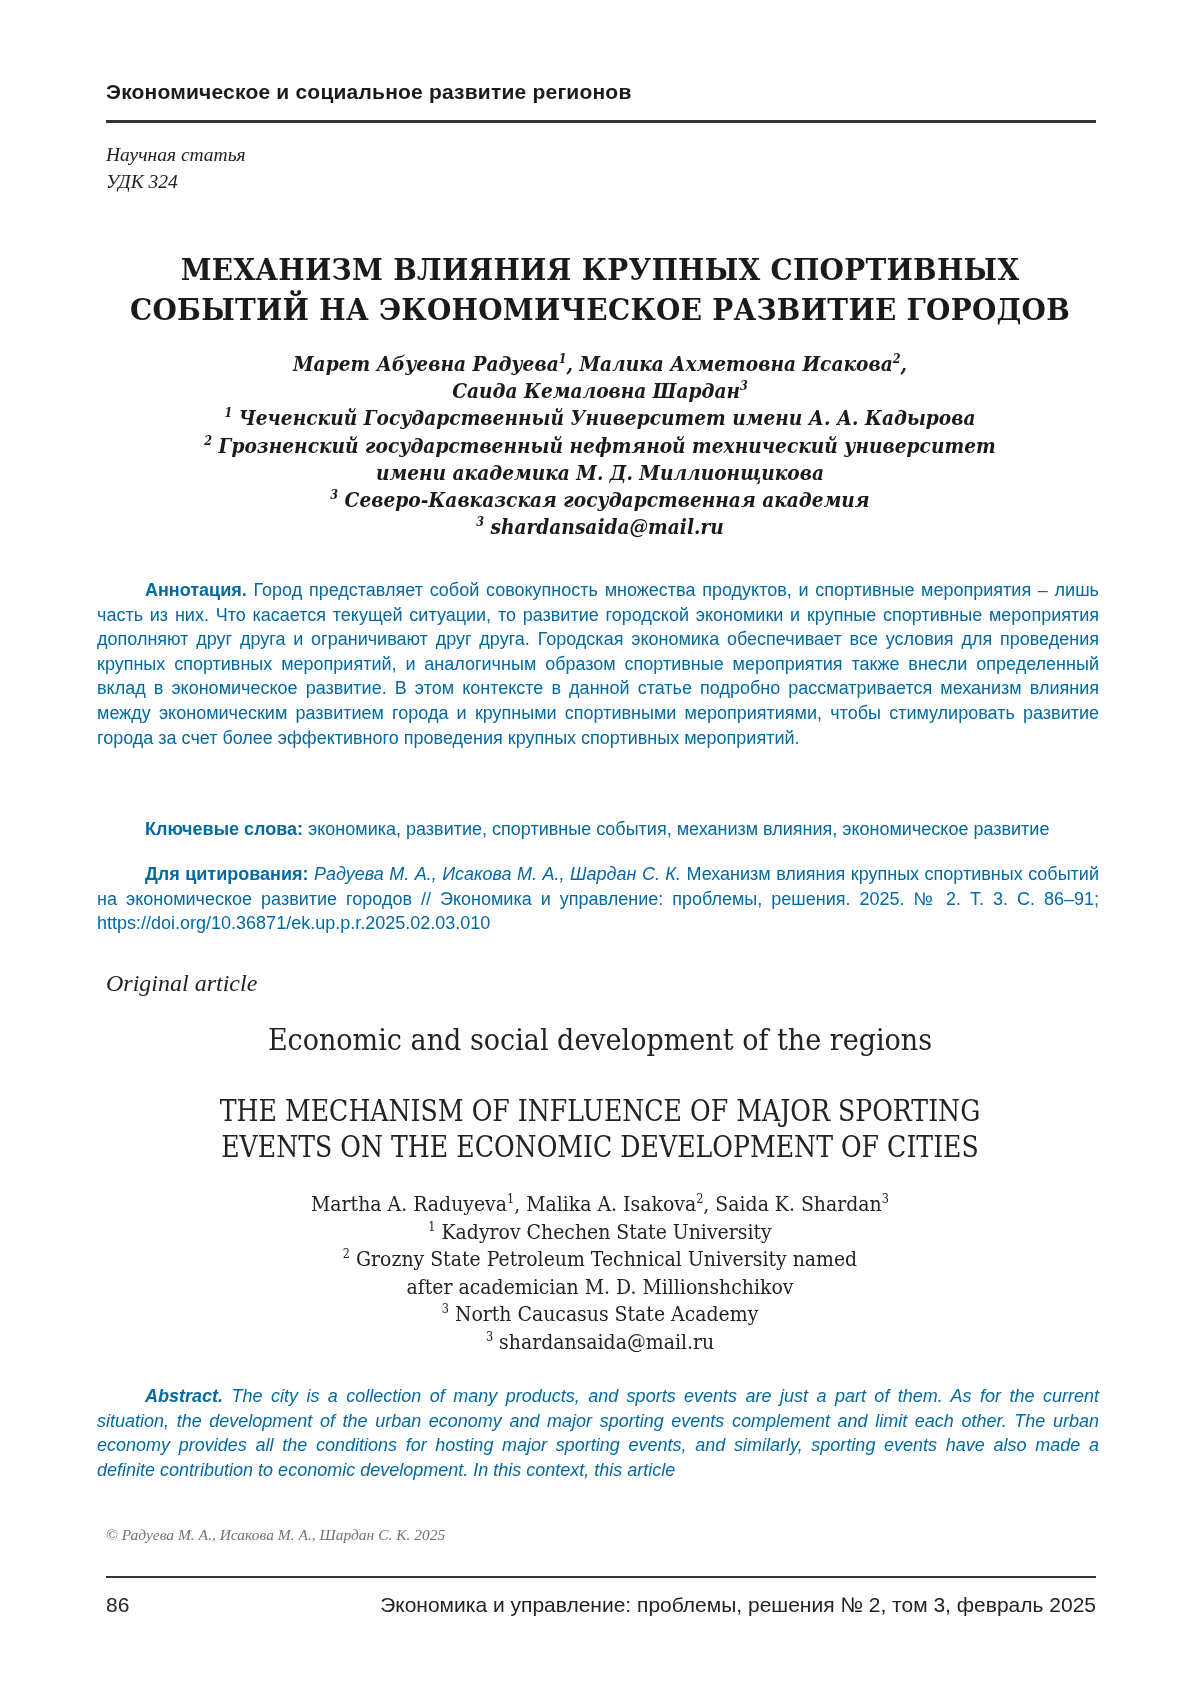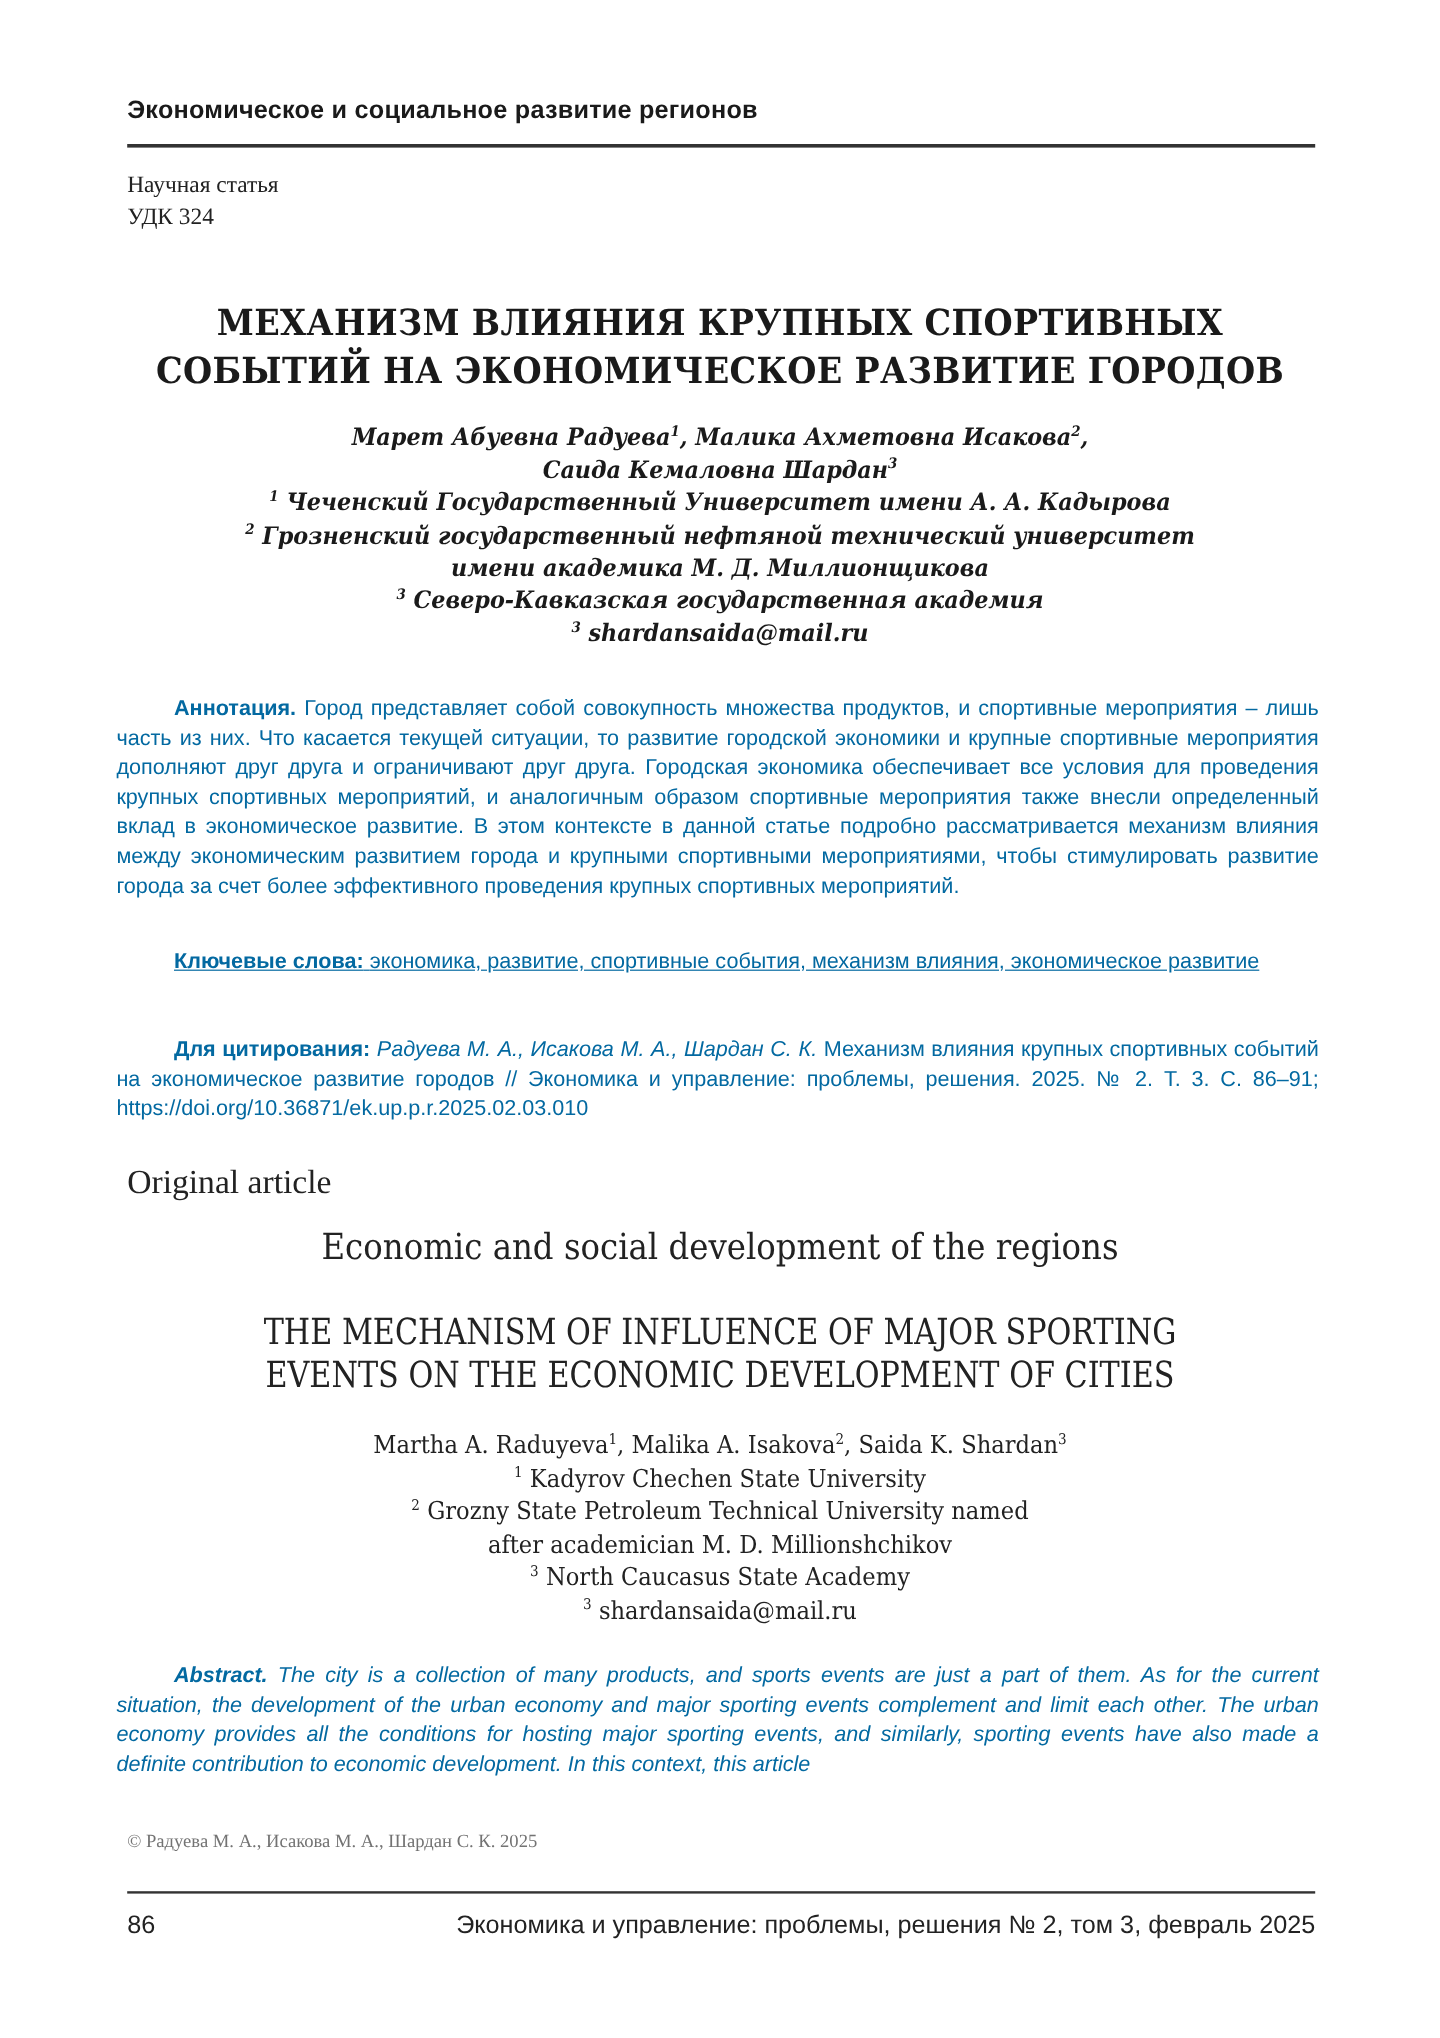--- a/index.html
+++ b/index.html
@@ -1,38 +1,38 @@
 <!DOCTYPE html>
 <html><head>
 <meta charset="utf-8">
 <style>
   html, body { margin: 0; padding: 0; background: #ffffff; }
   body { width: 1200px; height: 1698px; position: relative; overflow: hidden; color: #1a1a1a; }
   .abs { position: absolute; }
   .sans { font-family: "Liberation Sans", "DejaVu Sans", sans-serif; }
-  .serif { font-family: "Liberation Serif", "DejaVu Serif", serif; }
+  .serif { font-family: "Liberation Serif", "DejaVu Serif", serif; font-style: italic; }
   .slab { font-family: "DejaVu Serif", "Liberation Serif", serif; }
 
   .running-head { left: 106px; top: 80px; font-size: 21px; font-weight: bold; letter-spacing: 0.2px; }
   .rule-top { left: 106px; top: 120px; width: 990px; height: 3px; background: #333; }
 
   .meta { left: 106px; top: 141px; font-size: 19.5px; line-height: 27px; color: #222; }
 
   .title-ru { left: 80px; width: 1040px; top: 250px; text-align: center; font-size: 30px; font-weight: bold; line-height: 40px; letter-spacing: 0.3px; transform: scaleX(0.93); transform-origin: center; }
 
   .authors-ru { left: 110px; width: 980px; top: 351px; text-align: center; font-size: 20px; font-weight: bold; font-style: italic; line-height: 27.2px; transform: scaleX(0.93); transform-origin: center; }
   sup { font-size: 60%; line-height: 0; vertical-align: super; }
 
   .para { left: 97px; width: 1002px; font-size: 18px; line-height: 24.6px; text-align: justify; text-indent: 48px; color: #0369a1; }
   .para b { font-weight: bold; }
   .annot { top: 578px; }
-  .keywords { top: 789px; text-decoration: underline; }
+  .keywords { top: 817px; }
   .cite { top: 862px; }
 
-  .orig { left: 106px; top: 970px; font-size: 28px; color: #222; }
+  .orig { left: 106px; top: 970px; font-size: 24px; color: #222; }
   .section-en { left: 100px; width: 1000px; top: 1022px; text-align: center; font-size: 30px; color: #222; }
   .title-en { left: 90px; width: 1020px; top: 1093px; text-align: center; font-size: 30px; line-height: 36px; color: #222; transform: scaleX(0.96); transform-origin: center; }
   .authors-en { left: 150px; width: 900px; top: 1191px; text-align: center; font-size: 20.5px; line-height: 27.6px; color: #222; }
 
   .abstract-en { top: 1384px; font-style: italic; }
 
   .copyright { left: 106px; top: 1526px; font-size: 15.5px; color: #737373; }
   .rule-bottom { left: 106px; top: 1576px; width: 990px; height: 2px; background: #333; }
   .page-num { left: 106px; top: 1593px; font-size: 21px; color: #222; }
   .journal { right: 104px; top: 1593px; font-size: 21px; color: #222; }

